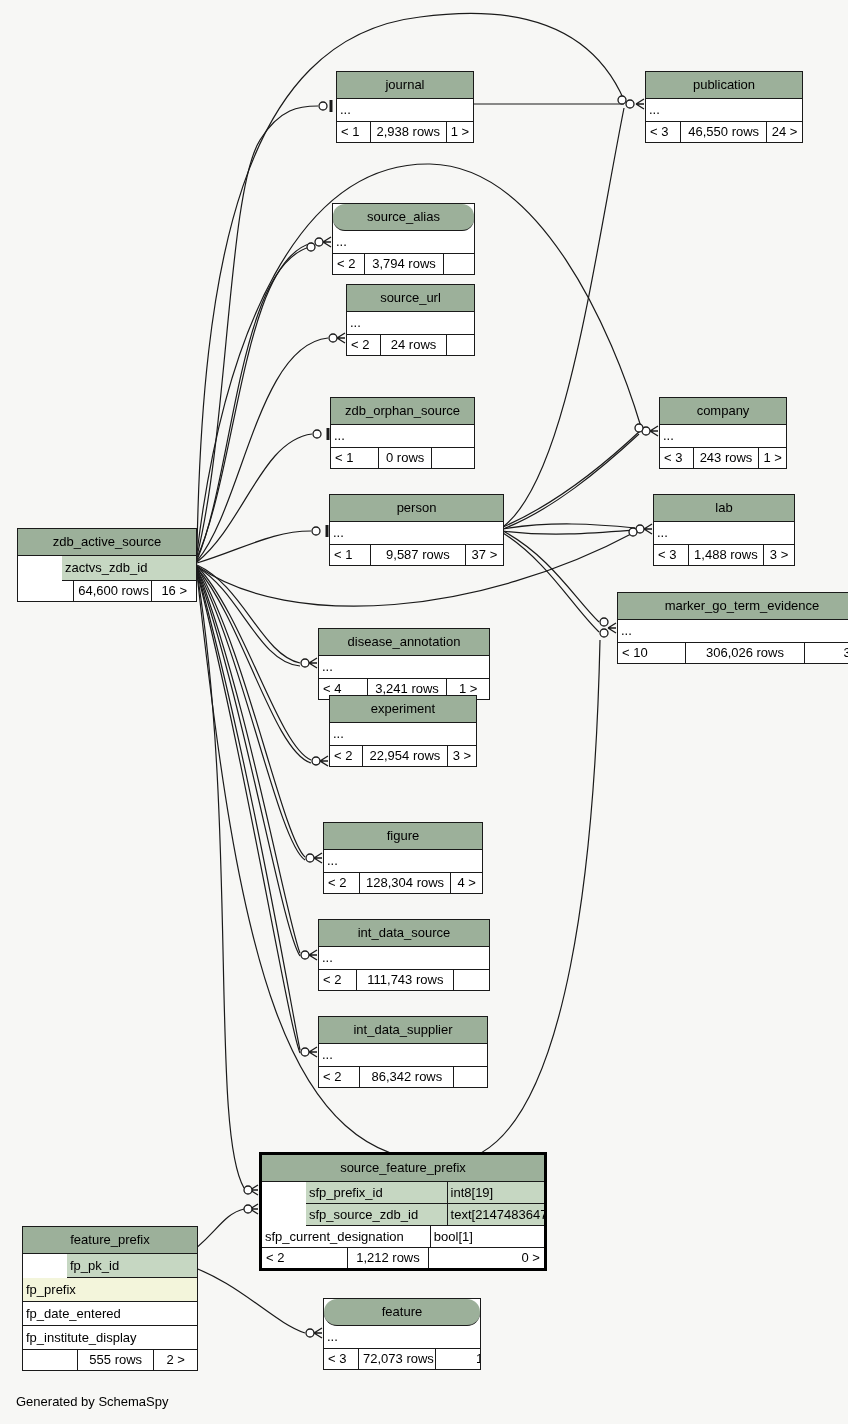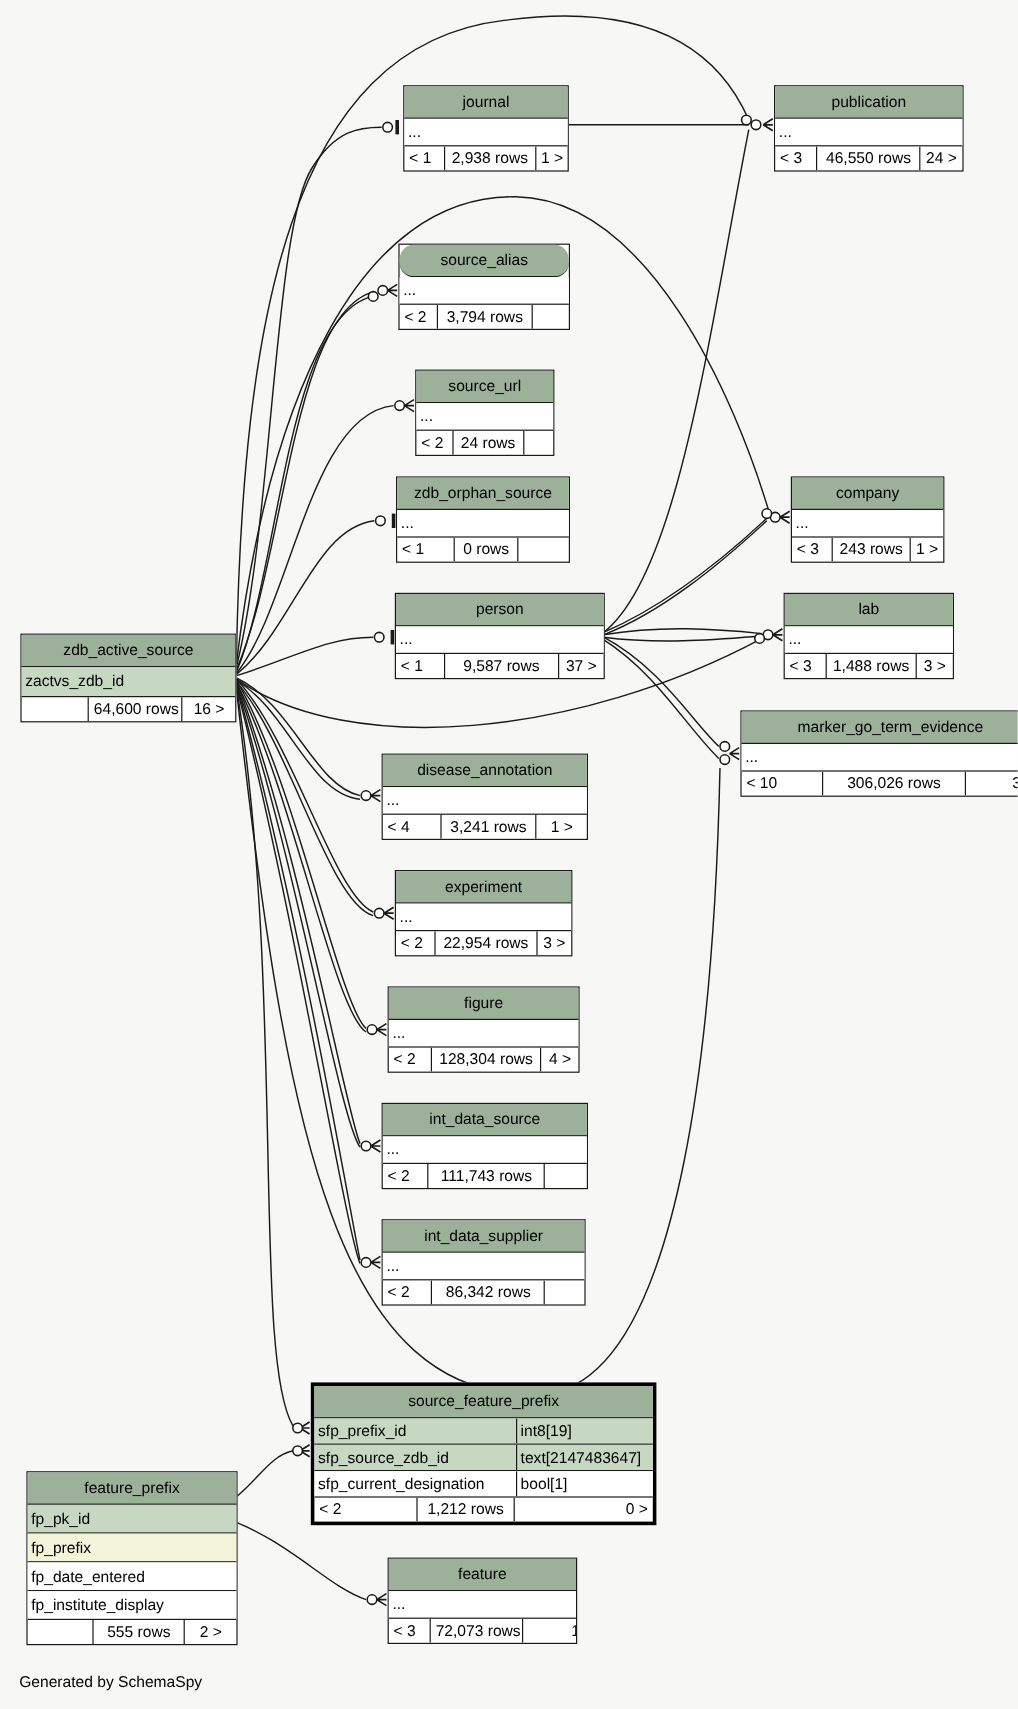--- a/index.html
+++ b/index.html
@@ -25,21 +25,21 @@
   .tbl-h{
     background:var(--c-header);border-bottom:1.6px solid var(--c-line);
     text-align:center;overflow:hidden;white-space:nowrap;
   }
   .row{
     display:flex;border-bottom:1px solid var(--c-line);
     overflow:hidden;white-space:nowrap;background:#fff;
   }
   .row .nm{padding:0 3px;flex:1 1 auto;overflow:hidden;}
   .row .tp{border-left:1px solid var(--c-line);padding:0 3px;flex:0 0 38%;overflow:hidden;}
-  .row.pk{background:var(--c-pk);}
+  .row.pk{background:var(--c-pk);margin-left:44px;}
   .row.idx{background:var(--c-idx);}
   .foot{display:flex;overflow:hidden;}
   .fc{padding:0 4px;overflow:hidden;white-space:nowrap;box-sizing:border-box;}
   .fc + .fc{border-left:1px solid var(--c-line);}
   .fc.l{text-align:left;}
   .fc.m{text-align:center;}
   .fc.r{text-align:center;}
   .fc.r.ra{text-align:right;}
   #credit{position:absolute;left:16px;top:1394px;z-index:2;}
 </style>
@@ -157,21 +157,21 @@
       <div class="tbl-h" style="height: 26px; line-height: 26px; border-radius: 12px;">source_alias</div>
       <div class="row " style="height: 22px; line-height: 22px;">
         <span class="nm">...</span>
       </div>
       <div class="foot" style="height: 20px; line-height: 20px;">
         <div class="fc l" style="width: 22%;">&lt; 2</div>
         <div class="fc m" style="width: 56%;">3,794 rows</div>
         <div class="fc r" style="width: 22%;"></div>
       </div>
     </div>
-    <div class="tbl" style="left: 346px; top: 308px; width: 116px;">
+    <div class="tbl" style="left: 346px; top: 284px; width: 129px;">
       <div class="tbl-h" style="height: 26px; line-height: 26px;">source_url</div>
       <div class="row " style="height: 22px; line-height: 22px;">
         <span class="nm">...</span>
       </div>
       <div class="foot" style="height: 20px; line-height: 20px;">
         <div class="fc l" style="width: 26%;">&lt; 2</div>
         <div class="fc m" style="width: 52%;">24 rows</div>
         <div class="fc r" style="width: 22%;"></div>
       </div>
     </div>
@@ -234,21 +234,21 @@
       <div class="tbl-h" style="height: 26px; line-height: 26px;">disease_annotation</div>
       <div class="row " style="height: 22px; line-height: 22px;">
         <span class="nm">...</span>
       </div>
       <div class="foot" style="height: 20px; line-height: 20px;">
         <div class="fc l" style="width: 28%;">&lt; 4</div>
         <div class="fc m" style="width: 47%;">3,241 rows</div>
         <div class="fc r" style="width: 25%;">1 &gt;</div>
       </div>
     </div>
-    <div class="tbl" style="left: 329px; top: 725px; width: 148px;">
+    <div class="tbl" style="left: 329px; top: 695px; width: 148px;">
       <div class="tbl-h" style="height: 26px; line-height: 26px;">experiment</div>
       <div class="row " style="height: 22px; line-height: 22px;">
         <span class="nm">...</span>
       </div>
       <div class="foot" style="height: 20px; line-height: 20px;">
         <div class="fc l" style="width: 22%;">&lt; 2</div>
         <div class="fc m" style="width: 58%;">22,954 rows</div>
         <div class="fc r" style="width: 20%;">3 &gt;</div>
       </div>
     </div>
@@ -319,21 +319,21 @@
       <div class="row " style="height: 23px; line-height: 23px;">
         <span class="nm">fp_institute_display</span>
       </div>
       <div class="foot" style="height: 20px; line-height: 20px;">
         <div class="fc l" style="width: 31%;"></div>
         <div class="fc m" style="width: 44%;">555 rows</div>
         <div class="fc r" style="width: 25%;">2 &gt;</div>
       </div>
     </div>
     <div class="tbl" style="left: 323px; top: 1298px; width: 158px;">
-      <div class="tbl-h" style="height: 26px; line-height: 26px;">feature</div>
+      <div class="tbl-h" style="height: 26px; line-height: 26px; border-radius: 13px;">feature</div>
       <div class="row " style="height: 22px; line-height: 22px;">
         <span class="nm">...</span>
       </div>
       <div class="foot" style="height: 20px; line-height: 20px;">
         <div class="fc l" style="width: 24%;">&lt; 3</div>
         <div class="fc m" style="width: 55%;">72,073 rows</div>
         <div class="fc r" style="width: 21%; padding-left: 40px;">11 &gt;</div>
       </div>
     </div>
   </div>

